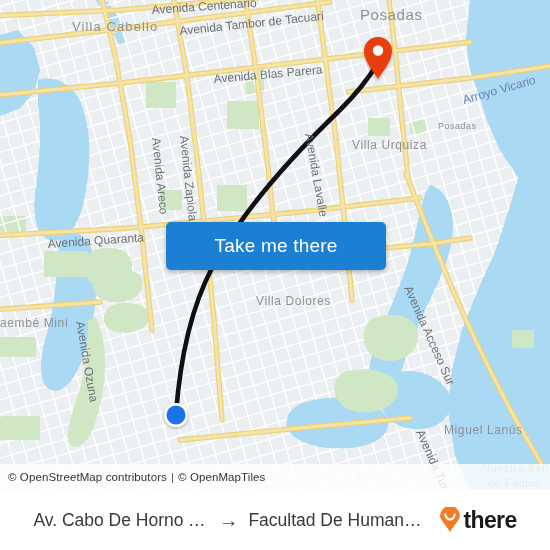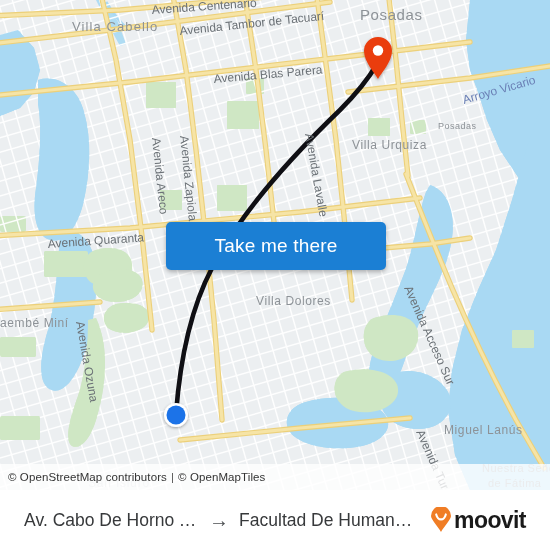--- a/index.html
+++ b/index.html
@@ -392,17 +392,17 @@
   <div id="bottom-bar">
     <span class="trip-label">Av. Cabo De Horno Y ...</span>
     <span class="trip-arrow">→</span>
     <span class="trip-label">Facultad De Humanidades...</span>
 
     <span id="moovit-logo">
       <svg width="22" height="26" viewBox="0 0 22 26">
         <path d="M 11 25 C 8.5 20 1 12.5 1 9 A 10 10 0 1 1 21 9 C 21 12.5 13.5 20 11 25 Z" fill="#f07d25"></path>
         <path d="M 6.2 7.4 C 7.1 10.8 9 12.4 11 12.4 C 13 12.4 14.9 10.8 15.8 7.4" stroke="#ffffff" stroke-width="2.1" fill="none" stroke-linecap="round"></path>
       </svg>
-      <span class="wordmark">moovit</span>
+      <span class="wordmark">there</span>
     </span>
   </div>
 
 </div>
 
 </body></html>

